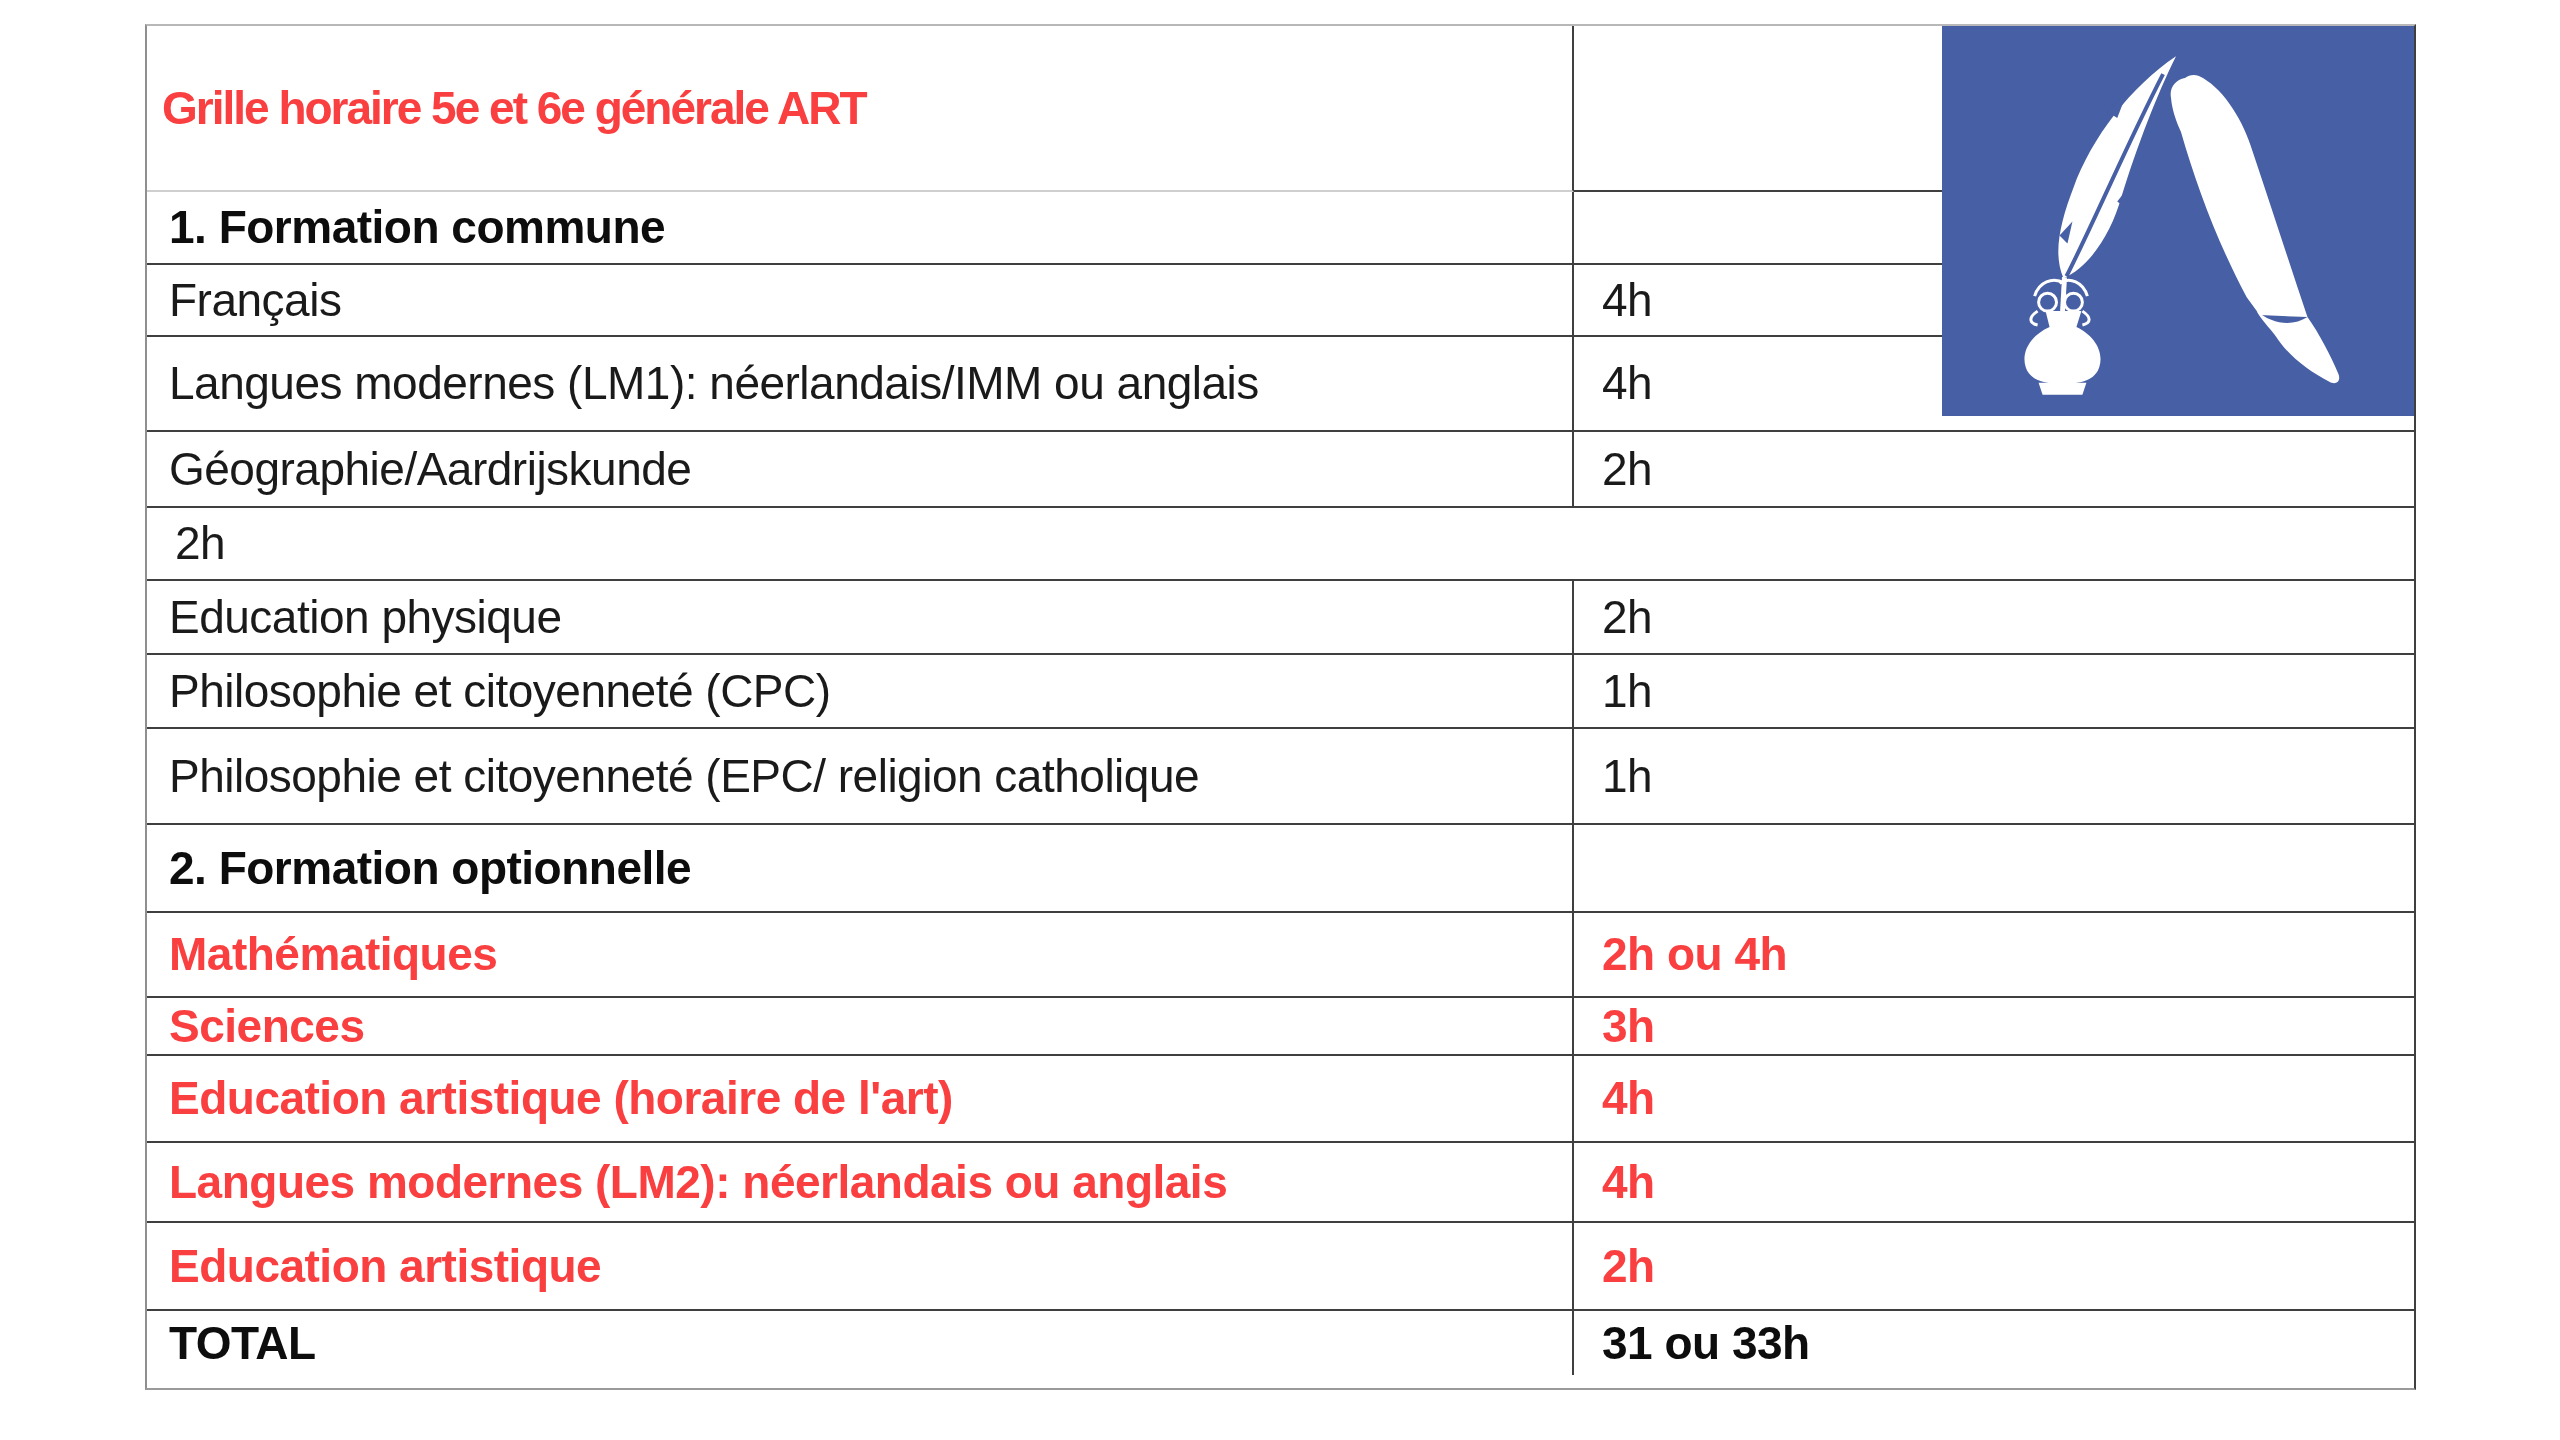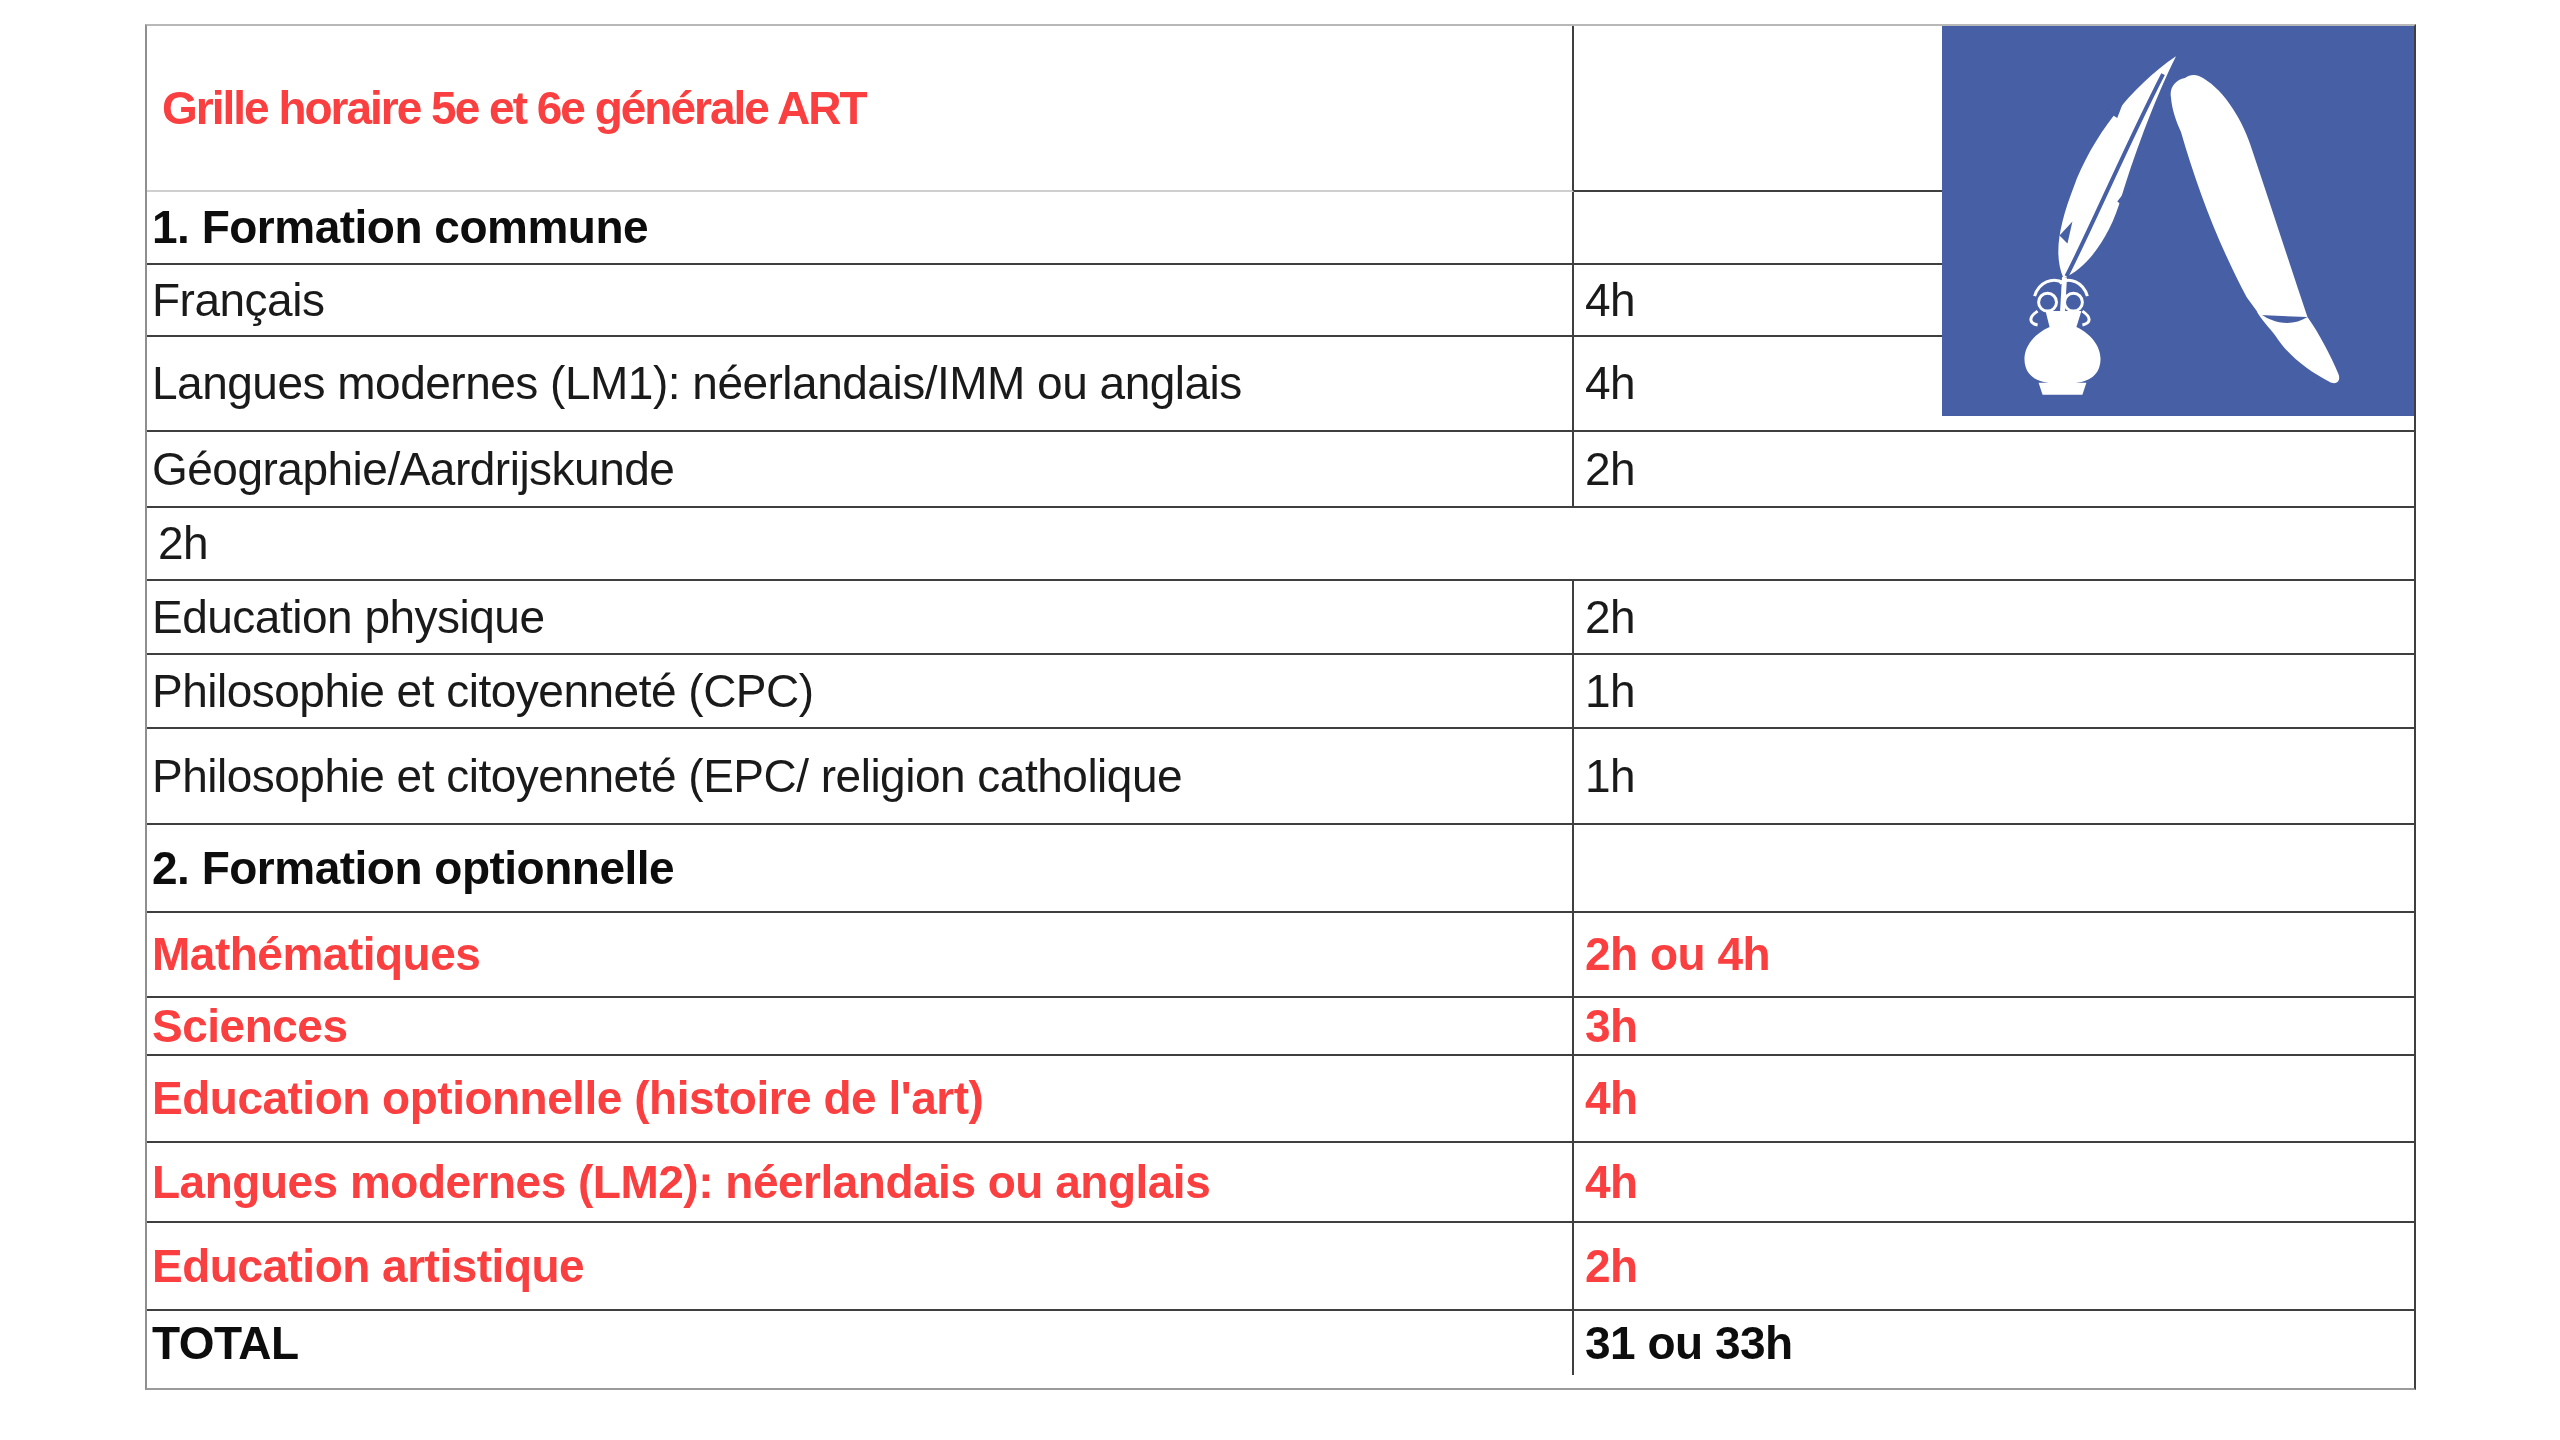--- a/index.html
+++ b/index.html
@@ -52,20 +52,21 @@
   
   .row.title-row { border-bottom: none; }
   .row.title-row .cell.name  { border-bottom: 2px solid #cfcfcf; padding-left: 15px; }
   .row.title-row .cell.hours { border-bottom: 2px solid #3f3f3f; }
 
   .txt {
     font-size: 46px;
     letter-spacing: -0.5px;
     color: #1a1a1a;
     line-height: 1.1;
+    margin-left: 17px;
   }
   .txt.bold { font-weight: bold; color: #0d0d0d; }
   .txt.red  { font-weight: bold; color: #f93f3f; }
 
   .page-title {
     font-size: 46px;
     font-weight: bold;
     letter-spacing: -2px;
     color: #f93f3f;
   }
@@ -185,21 +186,21 @@
       <div class="cell name">
         <span class="txt red">Sciences</span>
         </div>
       <div class="cell hours">
         <span class="txt red">3h</span>
         </div>
     </div>
 
     <div class="row" style="height:87px">
       <div class="cell name">
-        <span class="txt red">Education optionnelle (histoire de l'art)</span>
+        <span class="txt red">Education artistique (horaire de l'art)</span>
         </div>
       <div class="cell hours">
         <span class="txt red">4h</span>
         </div>
     </div>
 
     <div class="row" style="height:80px">
       <div class="cell name">
         <span class="txt red">Langues modernes (LM2): néerlandais ou anglais</span>
         </div>

